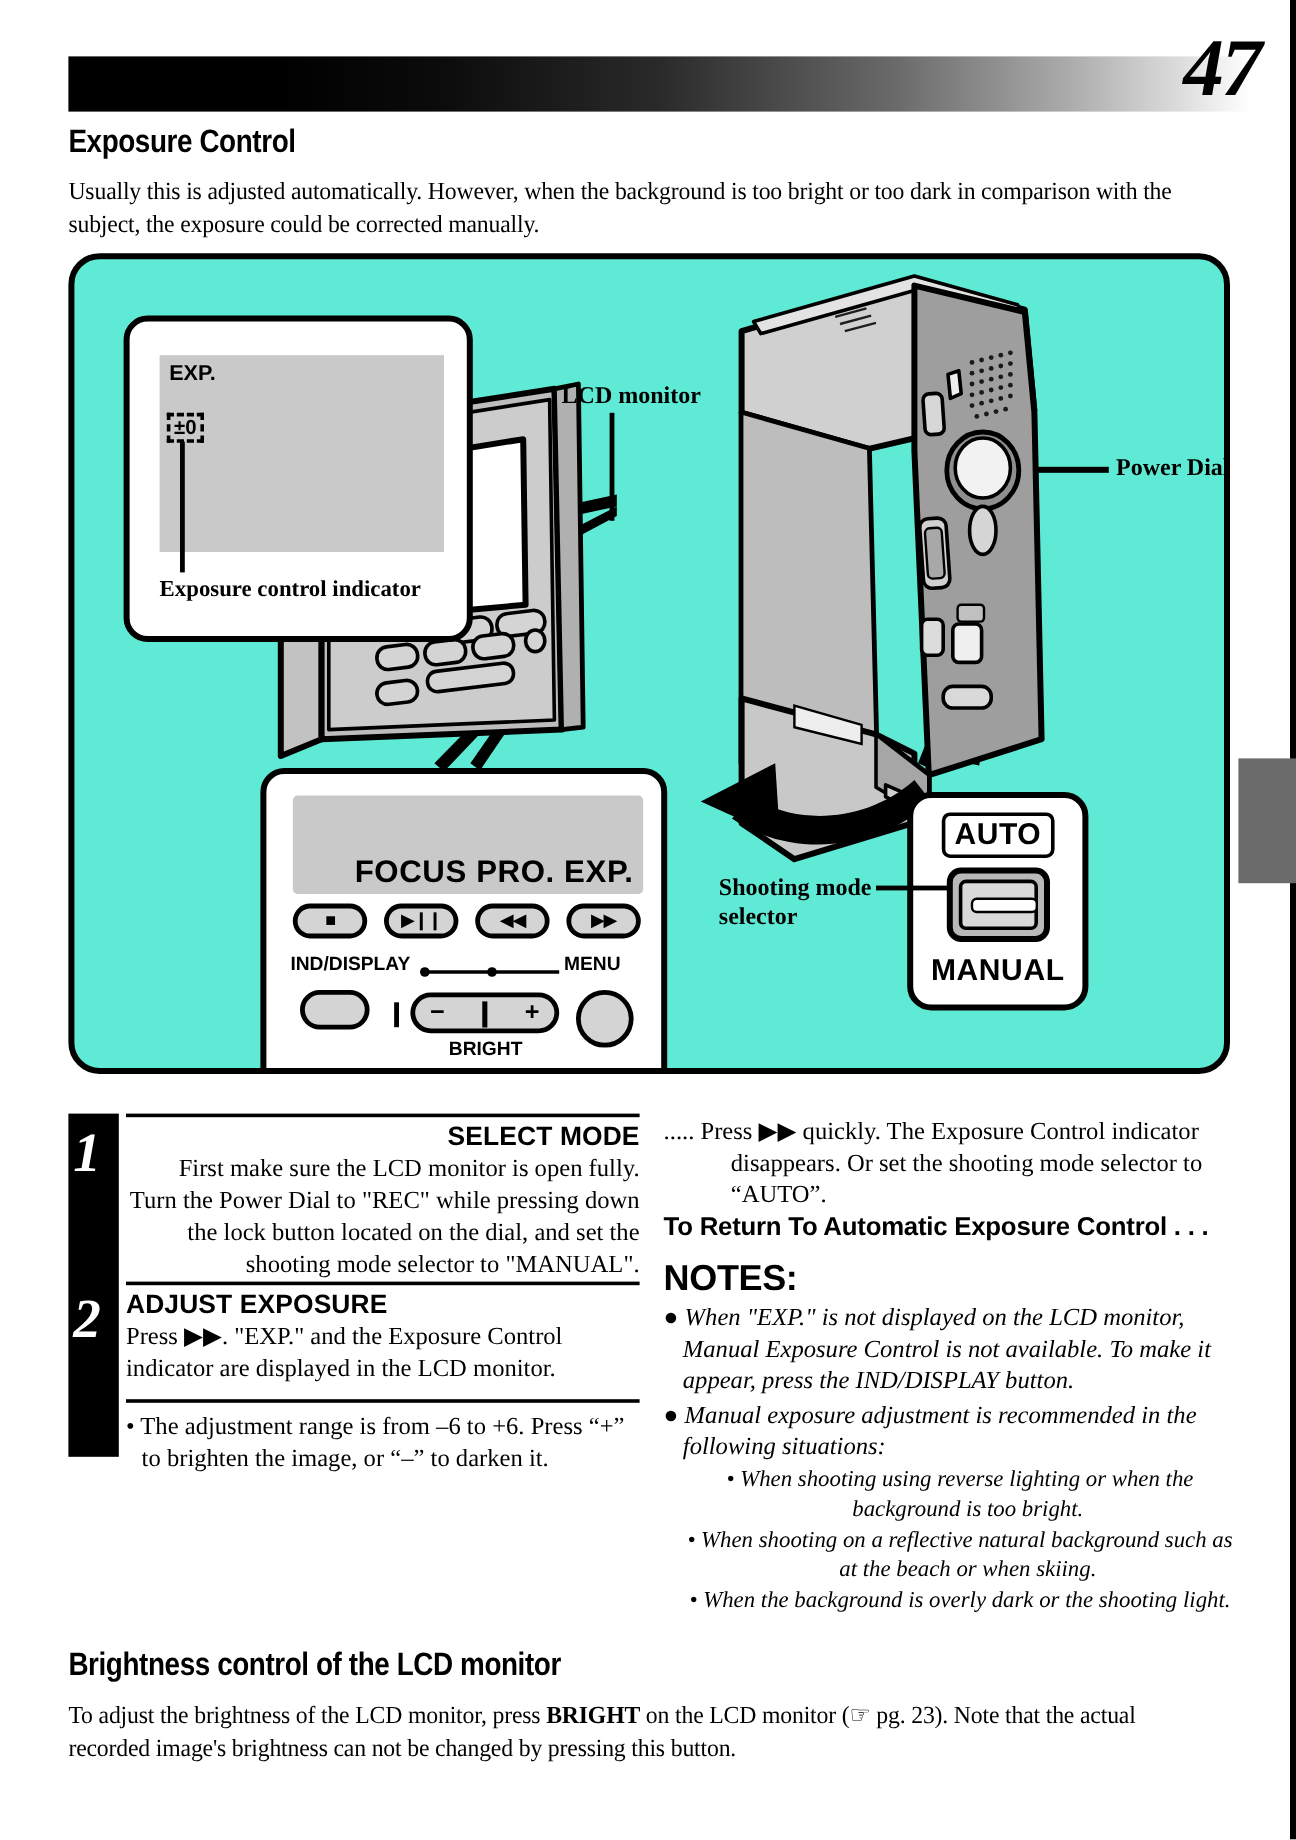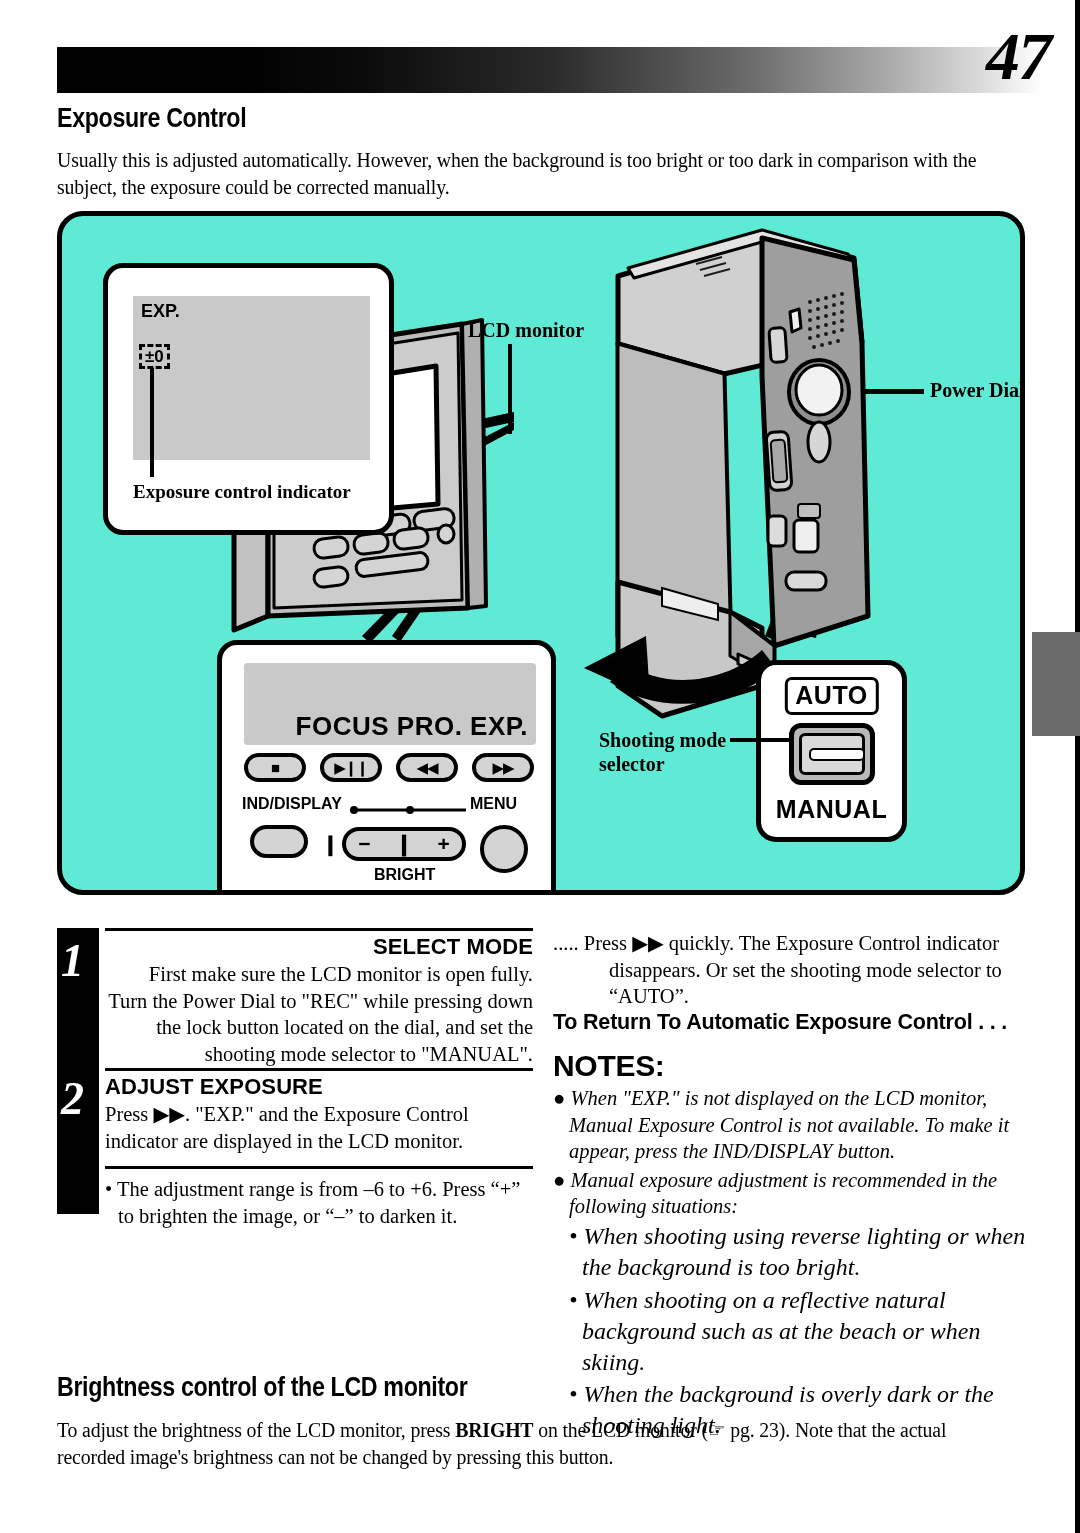--- a/index.html
+++ b/index.html
@@ -306,25 +306,26 @@
     font-style: italic;
     font-size: 20.5px;
     line-height: 1.30;
     text-indent: -16px;
     padding-left: 16px;
     margin-top: 2px;
   }
   .note-sub {
     font-family: "Liberation Serif", serif;
     font-style: italic;
-    font-size: 24px;
+    font-size: 19px;
     line-height: 1.30;
     text-indent: -13px;
     padding-left: 29px;
     margin-top: 1px;
+    text-align: center;
   }
 
   
   #bright-head {
     position: absolute;
     left: 57px; top: 1372px;
   }
   #bright-text {
     position: absolute;
     left: 57px; top: 1417px;

